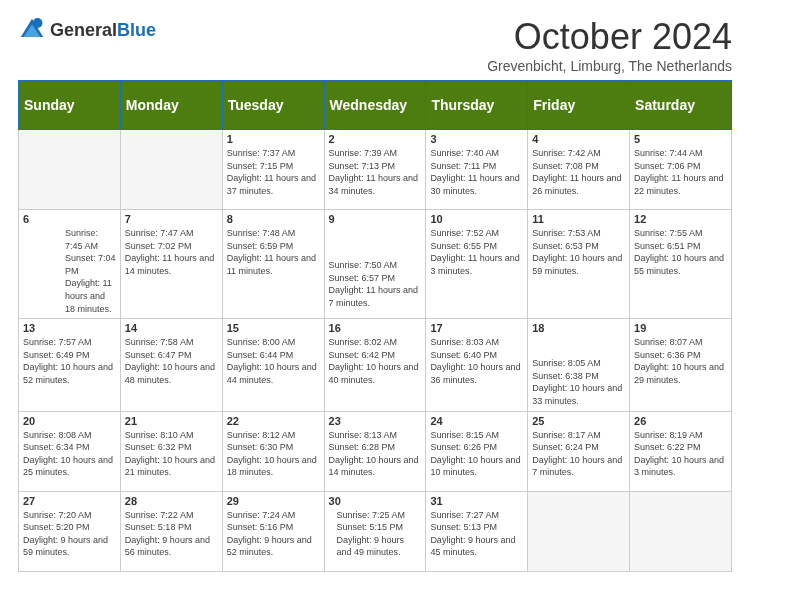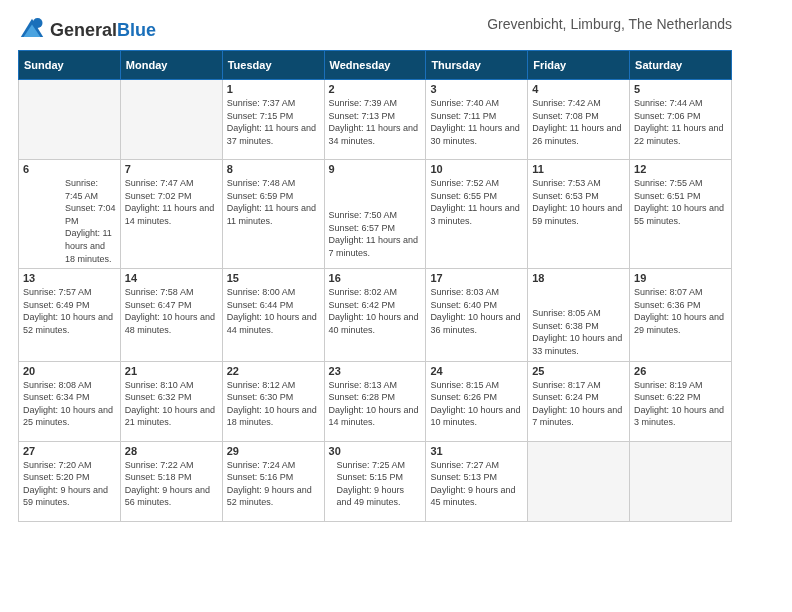--- a/index.html
+++ b/index.html
@@ -55,25 +55,25 @@
     .subtitle {
       font-size: 14px;
       color: #555;
     }
     .calendar {
       width: 100%;
       border-collapse: collapse;
       font-size: 9.5px;
     }
     .calendar thead tr th {
-      background-color: #0c4a6e;
+      background-color: #4d7c0f;
       color: #fff;
       text-align: left;
-      padding: 8px 5px;
-      font-size: 11px;
+      padding: 16px 5px;
+      font-size: 14px;
       border: 1px solid #1a6fba;
     }
     .calendar tbody tr td {
       border: 1px solid #ccc;
       vertical-align: top;
       padding: 3px 4px;
       width: calc(100% / 7);
       height: 80px;
     }
     .calendar tbody tr td.empty {
@@ -103,20 +103,21 @@
           <polygon points="20,4 36,30 4,30" fill="#1a6fba"></polygon>
           <polygon points="20,12 32,30 8,30" fill="#4aa3e0"></polygon>
           <circle cx="28" cy="10" r="7" fill="#1a6fba"></circle>
         </svg>
         <span>
           <span class="logo-text-general">General</span><span class="logo-text-blue">Blue</span>
         </span>
       </div>
     </div>
     <div class="title-area">
+      <div class="month-title">October 2024</div>
       <div class="subtitle">Grevenbicht, Limburg, The Netherlands</div>
     </div>
   </div>
 
   <table class="calendar">
     <thead>
       <tr>
 
       <th>Sunday</th>
           <th>Monday</th>

